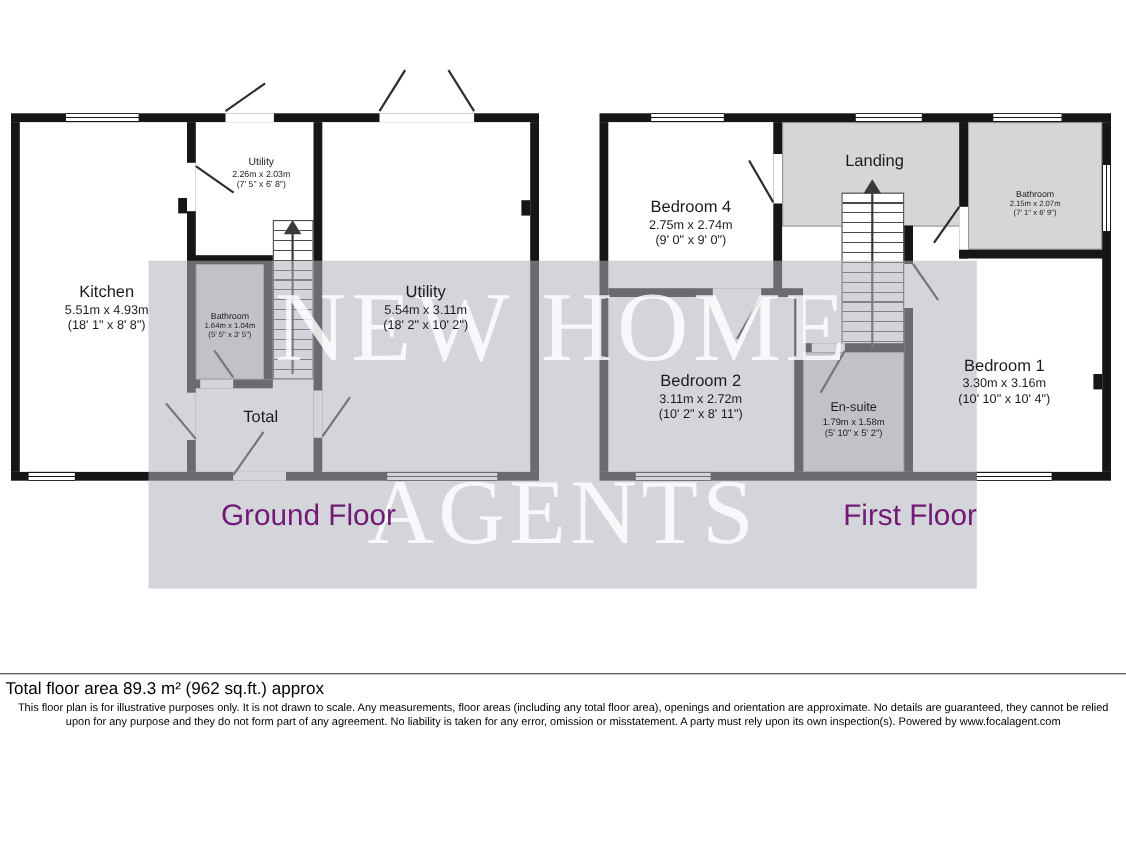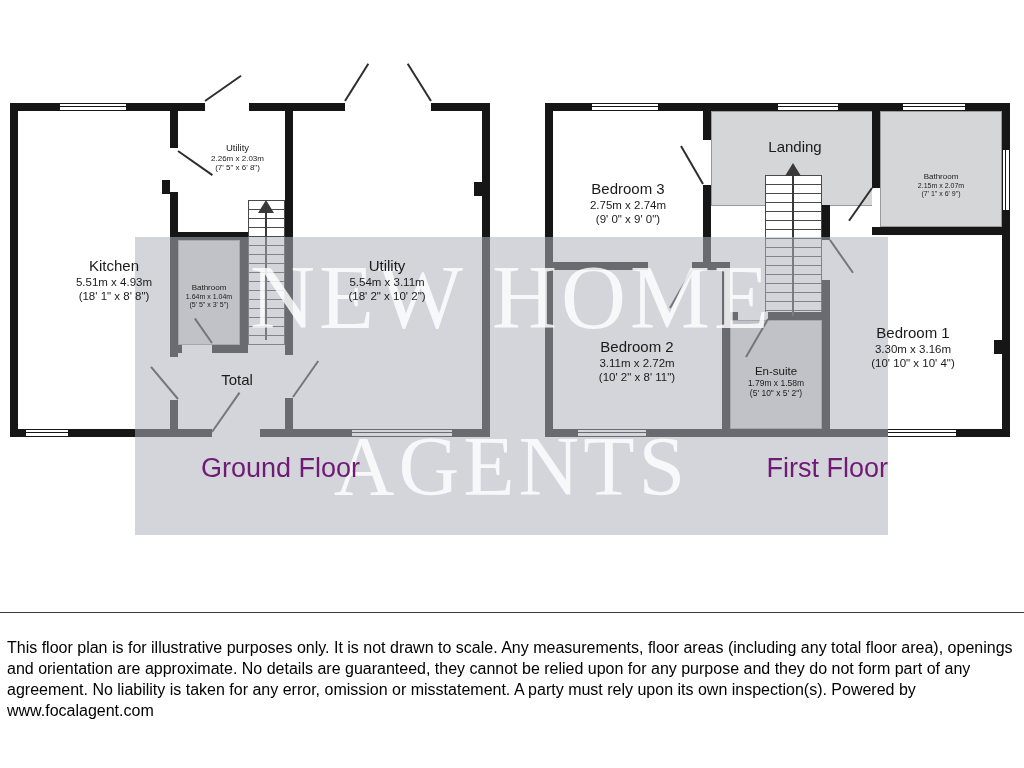--- a/index.html
+++ b/index.html
@@ -24,21 +24,21 @@
   .lbl.xs .dm{font-size:7px}
   .lbl.md .nm{font-size:11.5px}
   .lbl.md .dm{font-size:8.5px}
   .floor-title{position:absolute;z-index:30;font-size:27px;font-weight:400;color:#701a75;text-align:right}
   .wm{position:absolute;left:135px;top:237px;width:753px;height:298px;background:rgba(174,179,187,0.55);z-index:20}
   .wm .t{position:absolute;left:0;width:100%;text-align:center;font-family:"Liberation Serif",serif;color:rgba(255,255,255,0.82);letter-spacing:4px;line-height:1;white-space:nowrap}
   .t1{top:16px;font-size:90px}
   .t2{top:188px;font-size:84px}
   .rule{position:absolute;left:0;top:612px;width:1024px;height:1px;background:#3c3c3c;z-index:3}
   .total{position:absolute;left:5px;top:618px;font-size:15.5px;color:#000;z-index:3}
-  .disc{position:absolute;left:7px;top:637px;width:1010px;text-align:left;font-size:16px;line-height:1.32;color:#000;z-index:3}
+  .disc{position:absolute;left:7px;top:637px;width:1010px;text-align:center;font-size:10px;line-height:1.32;color:#000;z-index:3}
 </style>
 </head>
 <body>
 
 <div class="stage">
 
   <div class="gray" style="left:178px;top:240px;width:62px;height:105px"></div>
 
   <div class="stairs" style="left:248px;top:200px;width:37px;height:145px"></div>
   <div class="sline" style="left:265px;top:212px;height:128px"></div>
@@ -119,21 +119,21 @@
   <div class="flap" style="left:832px;top:187px;width:40px;transform-origin:right center;transform:rotate(-55deg)"></div>
   <div class="flap" style="left:648px;top:269px;width:44px;transform-origin:right center;transform:rotate(-60deg)"></div>
   <div class="flap" style="left:724px;top:318px;width:44px;transform-origin:right center;transform:rotate(-60deg)"></div>
   <div class="flap" style="left:830px;top:239px;width:40px;transform-origin:left center;transform:rotate(55deg)"></div>
 
   <div class="wm">
     <div class="t t1">NEW HOME</div>
     <div class="t t2">AGENTS</div>
   </div>
 
-  <div class="lbl" style="left:44px;top:257px;width:140px">
+  <div class="lbl" style="left:27px;top:257px;width:140px">
     <div class="nm">Kitchen</div>
     <div class="dm">5.51m x 4.93m</div>
     <div class="dm">(18' 1" x 8' 8")</div>
   </div>
   <div class="lbl sm" style="left:195px;top:142px;width:85px">
     <div class="nm">Utility</div>
     <div class="dm">2.26m x 2.03m</div>
     <div class="dm">(7' 5" x 6' 8")</div>
   </div>
   <div class="lbl xs" style="left:177px;top:283px;width:64px">
@@ -145,21 +145,21 @@
     <div class="nm">Total</div>
   </div>
   <div class="lbl" style="left:317px;top:257px;width:140px">
     <div class="nm">Utility</div>
     <div class="dm">5.54m x 3.11m</div>
     <div class="dm">(18' 2" x 10' 2")</div>
   </div>
   <div class="floor-title" style="left:140px;top:453px;width:220px">Ground Floor</div>
 
   <div class="lbl" style="left:558px;top:180px;width:140px">
-    <div class="nm">Bedroom 3</div>
+    <div class="nm">Bedroom 4</div>
     <div class="dm">2.75m x 2.74m</div>
     <div class="dm">(9' 0" x 9' 0")</div>
   </div>
   <div class="lbl" style="left:733px;top:138px;width:124px">
     <div class="nm">Landing</div>
   </div>
   <div class="lbl xs" style="left:889px;top:172px;width:104px">
     <div class="nm">Bathroom</div>
     <div class="dm">2.15m x 2.07m</div>
     <div class="dm">(7' 1" x 6' 9")</div>
@@ -175,15 +175,16 @@
     <div class="dm">(5' 10" x 5' 2")</div>
   </div>
   <div class="lbl" style="left:843px;top:324px;width:140px">
     <div class="nm">Bedroom 1</div>
     <div class="dm">3.30m x 3.16m</div>
     <div class="dm">(10' 10" x 10' 4")</div>
   </div>
   <div class="floor-title" style="left:668px;top:453px;width:220px">First Floor</div>
 
   <div class="rule"></div>
+  <div class="total">Total floor area 89.3 m² (962 sq.ft.) approx</div>
   <div class="disc">This floor plan is for illustrative purposes only. It is not drawn to scale. Any measurements, floor areas (including any total floor area), openings and orientation are approximate. No details are guaranteed, they cannot be relied upon for any purpose and they do not form part of any agreement. No liability is taken for any error, omission or misstatement. A party must rely upon its own inspection(s). Powered by www.focalagent.com</div>
 
 </div>
 
 </body></html>

